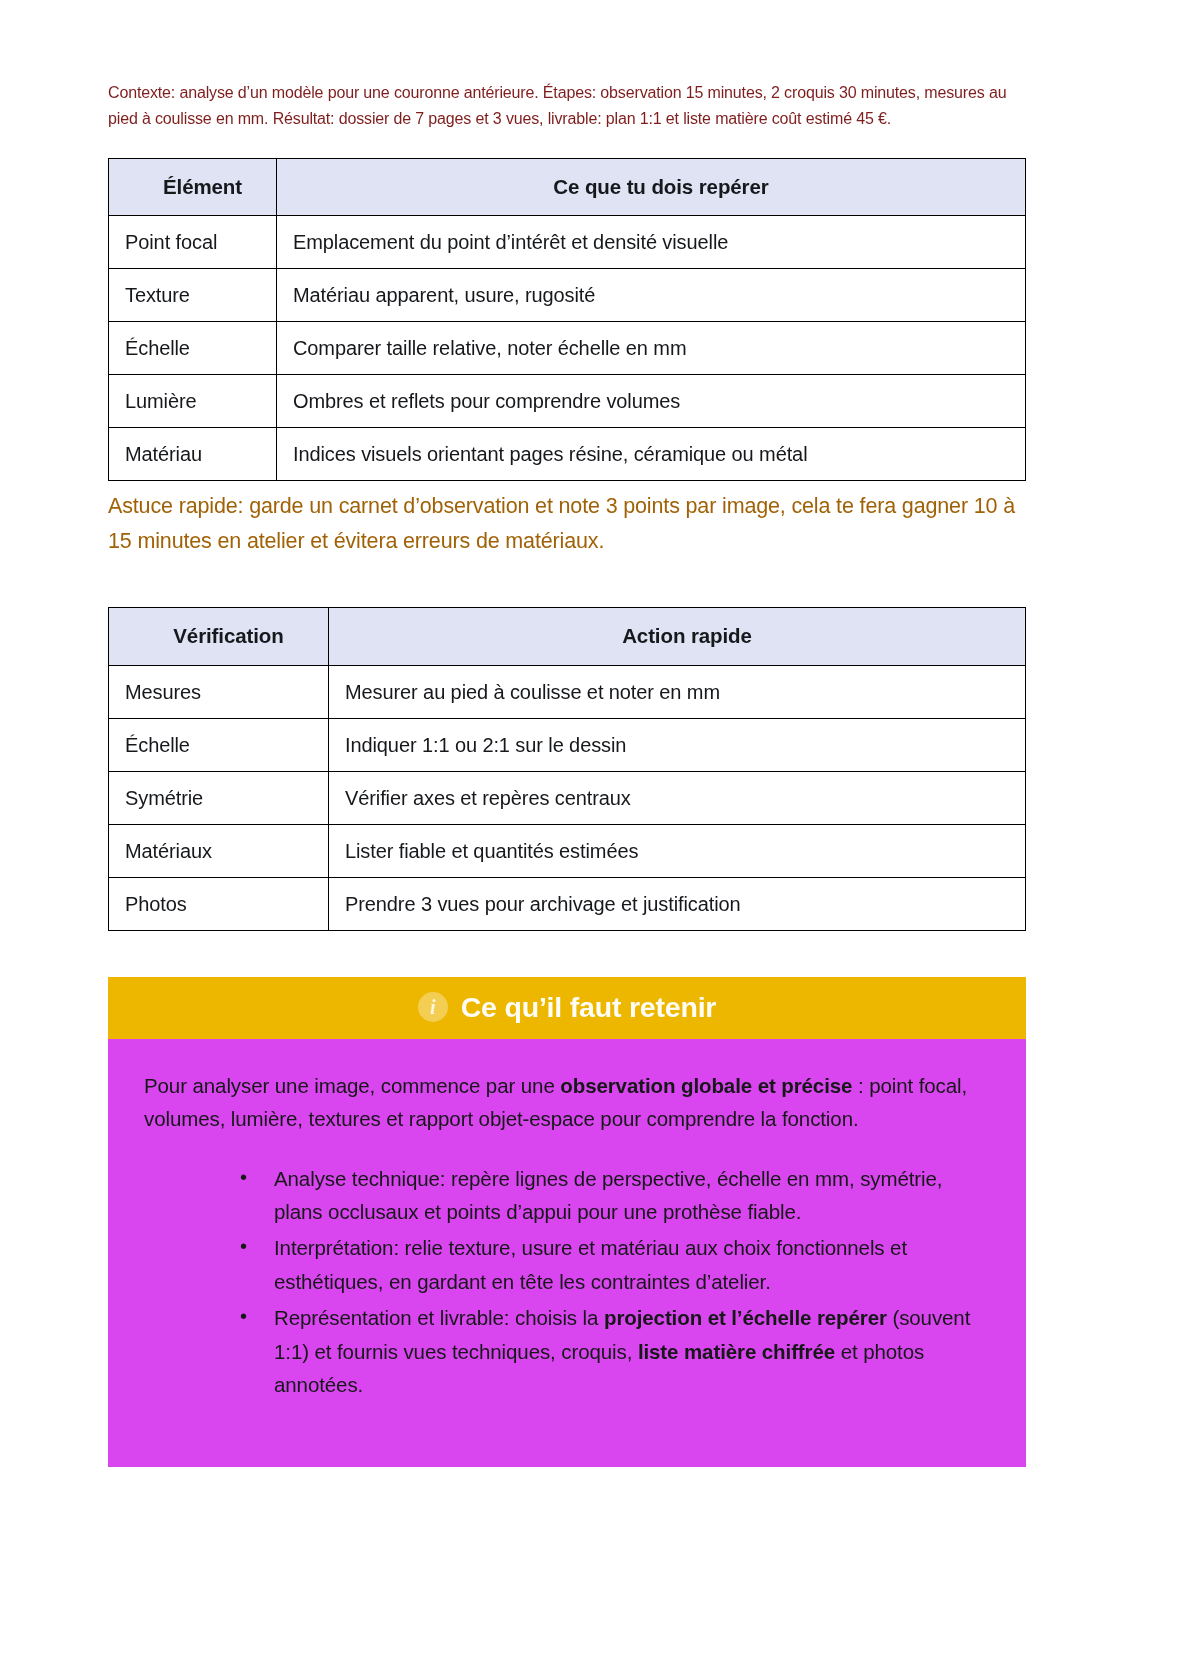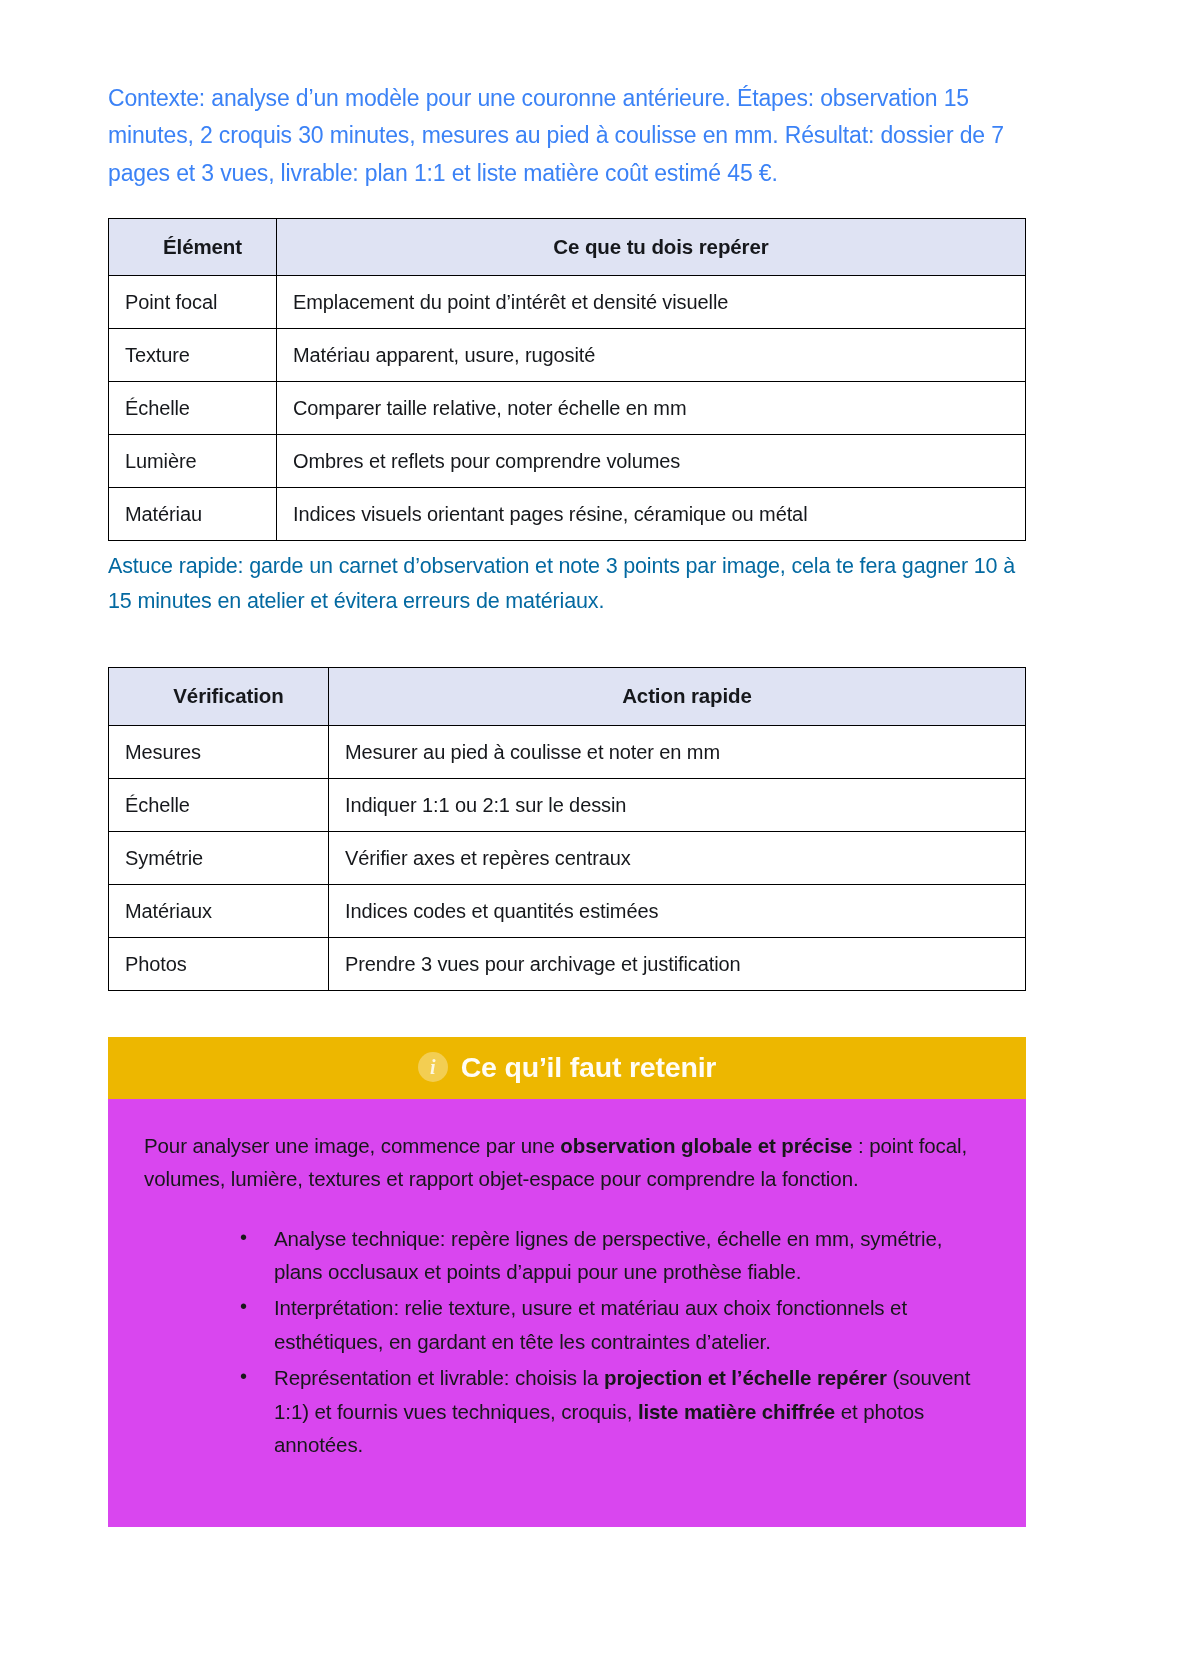--- a/index.html
+++ b/index.html
@@ -17,24 +17,24 @@
   }
   .page {
     position: absolute;
     left: 0; top: 0;
     width: 1200px;
     height: 1670px;
     box-sizing: border-box;
     padding: 80px 108px 0 108px;
   }
   .intro-par {
-    font-size: 23px;
+    font-size: 16px;
     line-height: 1.62;
     letter-spacing: -0.15px;
-    color: #3b82f6;
+    color: #7f1d1d;
     margin: 0 0 26px 0;
     max-width: 918px;
   }
 
   
   table.doc-table {
     border-collapse: collapse;
     width: 918px;
     table-layout: fixed;
     margin: 0;
@@ -62,21 +62,21 @@
   table.doc-table tbody td {
     height: 50px;
   }
   .t1 col.c1 { width: 168px; }
   .t2 col.c1 { width: 220px; }
 
   .tip-par {
     font-size: 21.5px;
     line-height: 1.62;
     letter-spacing: -0.15px;
-    color: #0369a1;
+    color: #a16207;
     margin: 8px 0 0 0;
     max-width: 918px;
   }
 
   .gap-before-t2 { height: 48px; }
 
   
   .callout {
     width: 918px;
     margin-top: 46px;
@@ -214,21 +214,21 @@
       <tr>
         <td>Échelle</td>
         <td>Indiquer 1:1 ou 2:1 sur le dessin</td>
       </tr>
       <tr>
         <td>Symétrie</td>
         <td>Vérifier axes et repères centraux</td>
       </tr>
       <tr>
         <td>Matériaux</td>
-        <td>Indices codes et quantités estimées</td>
+        <td>Lister fiable et quantités estimées</td>
       </tr>
       <tr>
         <td>Photos</td>
         <td>Prendre 3 vues pour archivage et justification</td>
       </tr>
     </tbody>
   </table>
 
   <div class="callout">
     <div class="callout-header">

